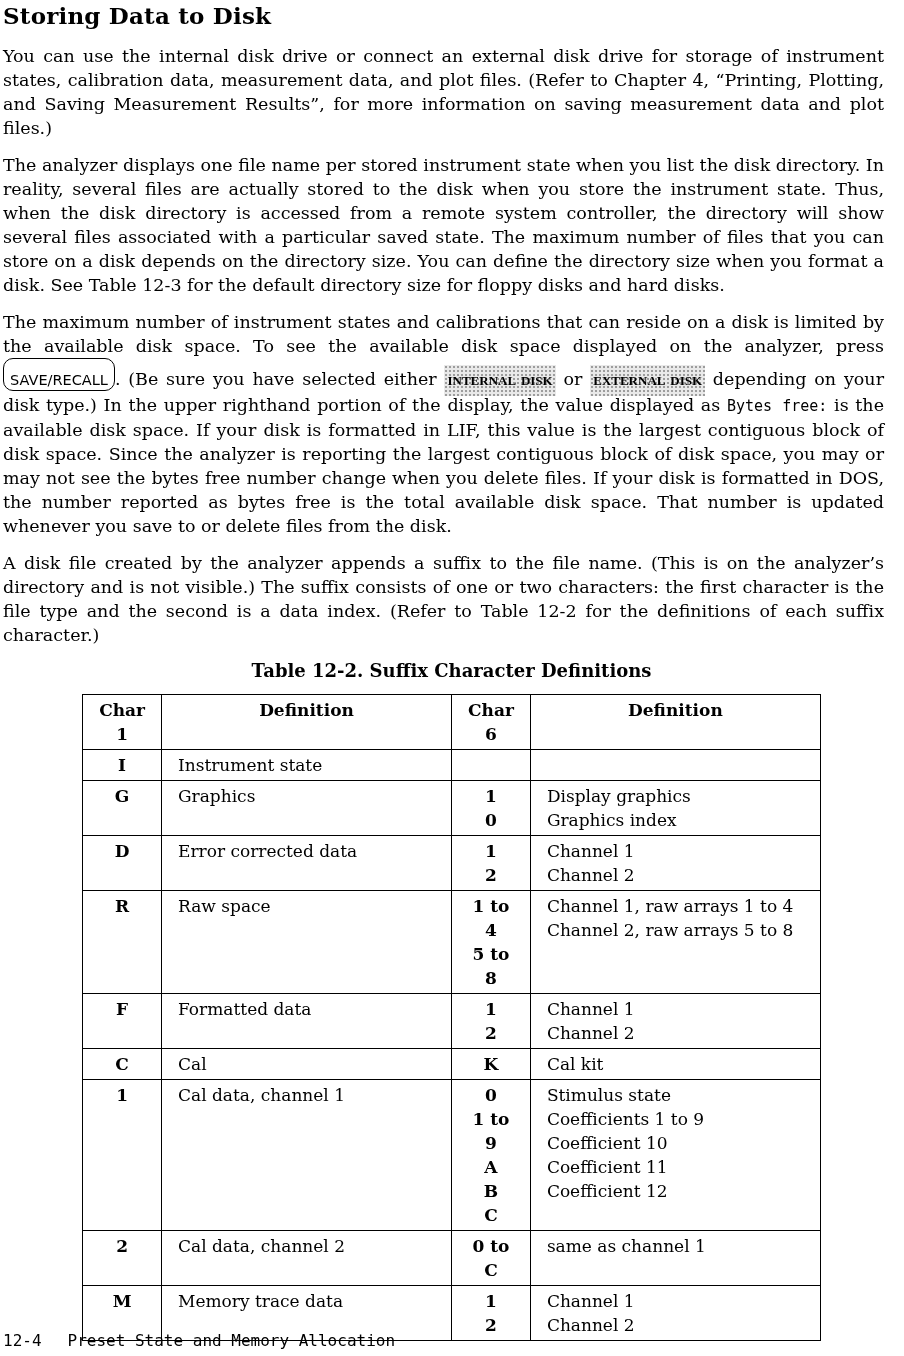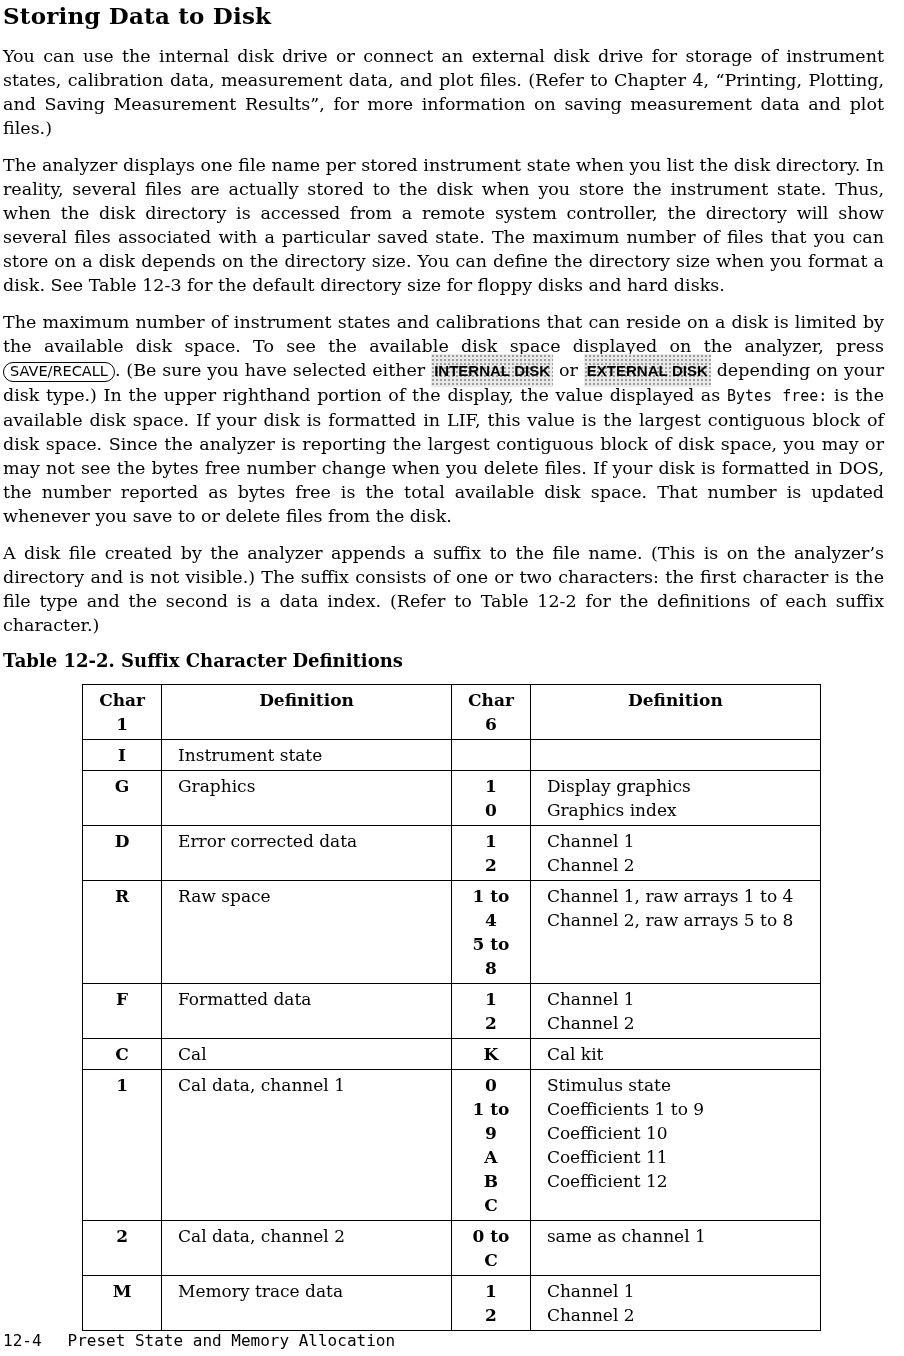--- a/index.html
+++ b/index.html
@@ -20,43 +20,43 @@
   p.body-para {
     font-size: 17.5px; line-height: 24px;
     text-align: justify;
     margin: 0 16px 13px 0;
   }
   .keycap {
     font-family: "DejaVu Sans", sans-serif;
     font-size: 14.5px;
     border: 1.6px solid #000;
     border-radius: 10px;
-    padding: 0 6px 1px 6px;
+    padding: 13px 6px 1px 6px;
     white-space: nowrap;
     display: inline-block;
     line-height: 17px;
   }
   .softkey {
-    font-family: Liberation Sans, sans-serif;
+    font-family: Liberation Serif, serif;
     font-weight: bold;
-    font-size: 15px;
+    font-size: 13px;
     padding: 8px 3px;
     white-space: nowrap;
     background-color: #e9e9e9;
     background-image: radial-gradient(circle, #9a9a9a 0.7px, rgba(0,0,0,0) 0.9px);
     background-size: 4px 4px;
   }
   .mono {
     font-family: "DejaVu Sans Mono", monospace;
     font-size: 15px;
     white-space: nowrap;
   }
 
   .caption {
-    text-align: left;
+    text-align: center;
     font-weight: bold;
     font-size: 18px;
   }
   table.tbl {
     border-collapse: collapse;
     margin: 13px auto 0 auto;
     font-size: 17px;
     table-layout: fixed;
   }
   table.tbl th, table.tbl td {

